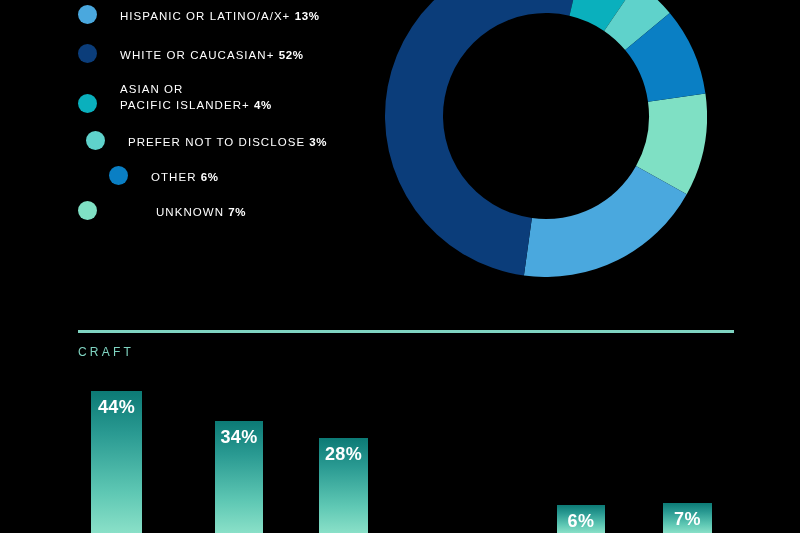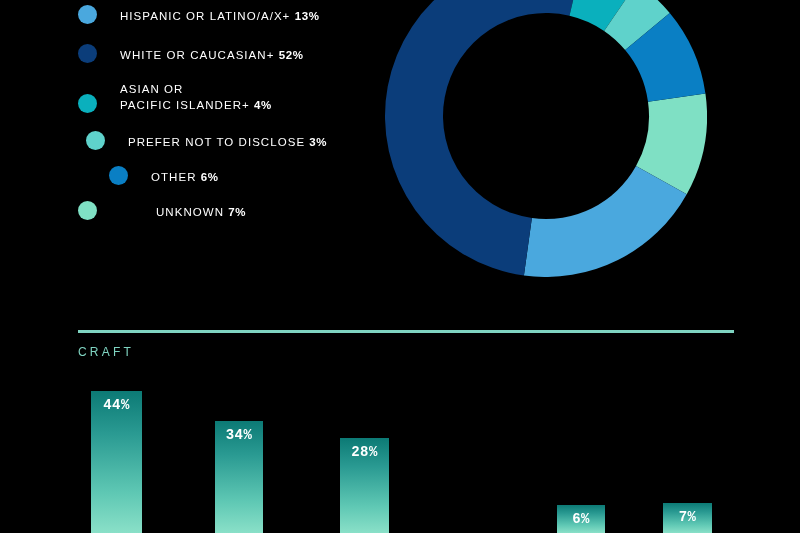--- a/index.html
+++ b/index.html
@@ -93,24 +93,23 @@
     bottom: 0;
     background: linear-gradient(to bottom, #0C7A75 0%, #2A9A92 30%, #5FC8B4 72%, #8AE0C8 100%);
   }
   .bar-label {
     position: absolute;
     top: 6px;
     left: 0;
     width: 100%;
     text-align: center;
     color: #ffffff;
-    font-size: 14px;
+    font-size: 18px;
     font-weight: 700;
     letter-spacing: 0.4px;
-    font-family: Liberation Mono, monospace;
   }
 </style>
 </head>
 <body>
 
 <div id="screen">
 
   <div id="legend">
       <div class="legend-row" style="top: 4px;">
         <span class="legend-dot" style="background: rgb(74, 168, 222);"></span>
@@ -155,21 +154,21 @@
   <div id="rule"></div>
   <div id="craft-title">CRAFT</div>
 
   <div id="bars">
       <div class="bar" style="left: 91px; width: 51px; top: 391px; height: 142px;">
         <span class="bar-label">44%</span>
       </div>
       <div class="bar" style="left: 199px; width: 48px; top: 421px; height: 112px; margin-left: 16px;">
         <span class="bar-label">34%</span>
       </div>
-      <div class="bar" style="left: 340px; width: 49px; top: 438px; height: 95px;">
+      <div class="bar" style="left: 319px; width: 49px; top: 438px; height: 95px;">
         <span class="bar-label">28%</span>
       </div>
       <div class="bar" style="left: 557px; width: 48px; top: 505px; height: 28px;">
         <span class="bar-label">6%</span>
       </div>
       <div class="bar" style="left: 663px; width: 49px; top: 503px; height: 30px;">
         <span class="bar-label">7%</span>
       </div>
     </div>
 

